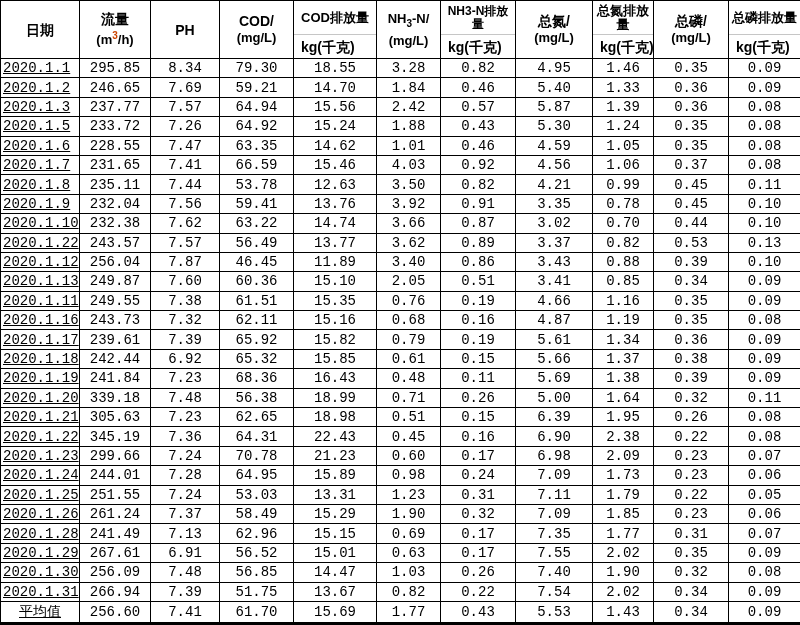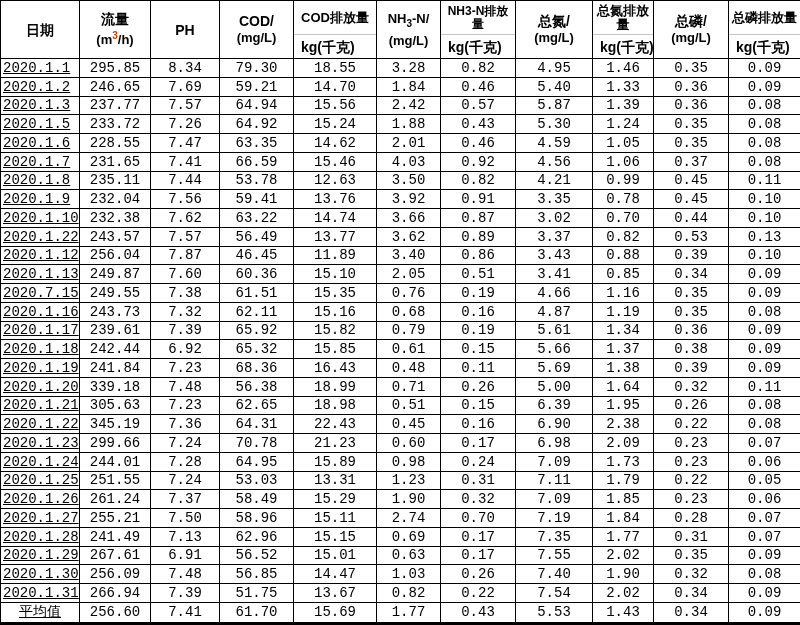--- a/index.html
+++ b/index.html
@@ -168,21 +168,21 @@
           <td class="num-cell">1.24</td>
           <td class="num-cell">0.35</td>
           <td class="num-cell">0.08</td>
         </tr>
         <tr>
           <td class="date-cell">2020.1.6</td>
           <td class="num-cell">228.55</td>
           <td class="num-cell">7.47</td>
           <td class="num-cell">63.35</td>
           <td class="num-cell">14.62</td>
-          <td class="num-cell">2.01</td>
+          <td class="num-cell">1.01</td>
           <td class="num-cell">0.46</td>
           <td class="num-cell">4.59</td>
           <td class="num-cell">1.05</td>
           <td class="num-cell">0.35</td>
           <td class="num-cell">0.08</td>
         </tr>
         <tr>
           <td class="date-cell">2020.1.7</td>
           <td class="num-cell">231.65</td>
           <td class="num-cell">7.41</td>
@@ -267,21 +267,21 @@
           <td class="num-cell">60.36</td>
           <td class="num-cell">15.10</td>
           <td class="num-cell">2.05</td>
           <td class="num-cell">0.51</td>
           <td class="num-cell">3.41</td>
           <td class="num-cell">0.85</td>
           <td class="num-cell">0.34</td>
           <td class="num-cell">0.09</td>
         </tr>
         <tr>
-          <td class="date-cell">2020.7.15</td>
+          <td class="date-cell">2020.1.11</td>
           <td class="num-cell">249.55</td>
           <td class="num-cell">7.38</td>
           <td class="num-cell">61.51</td>
           <td class="num-cell">15.35</td>
           <td class="num-cell">0.76</td>
           <td class="num-cell">0.19</td>
           <td class="num-cell">4.66</td>
           <td class="num-cell">1.16</td>
           <td class="num-cell">0.35</td>
           <td class="num-cell">0.09</td>
@@ -423,33 +423,20 @@
           <td class="num-cell">58.49</td>
           <td class="num-cell">15.29</td>
           <td class="num-cell">1.90</td>
           <td class="num-cell">0.32</td>
           <td class="num-cell">7.09</td>
           <td class="num-cell">1.85</td>
           <td class="num-cell">0.23</td>
           <td class="num-cell">0.06</td>
         </tr>
         <tr>
-          <td class="date-cell">2020.1.27</td>
-          <td class="num-cell">255.21</td>
-          <td class="num-cell">7.50</td>
-          <td class="num-cell">58.96</td>
-          <td class="num-cell">15.11</td>
-          <td class="num-cell">2.74</td>
-          <td class="num-cell">0.70</td>
-          <td class="num-cell">7.19</td>
-          <td class="num-cell">1.84</td>
-          <td class="num-cell">0.28</td>
-          <td class="num-cell">0.07</td>
-        </tr>
-        <tr>
           <td class="date-cell">2020.1.28</td>
           <td class="num-cell">241.49</td>
           <td class="num-cell">7.13</td>
           <td class="num-cell">62.96</td>
           <td class="num-cell">15.15</td>
           <td class="num-cell">0.69</td>
           <td class="num-cell">0.17</td>
           <td class="num-cell">7.35</td>
           <td class="num-cell">1.77</td>
           <td class="num-cell">0.31</td>

